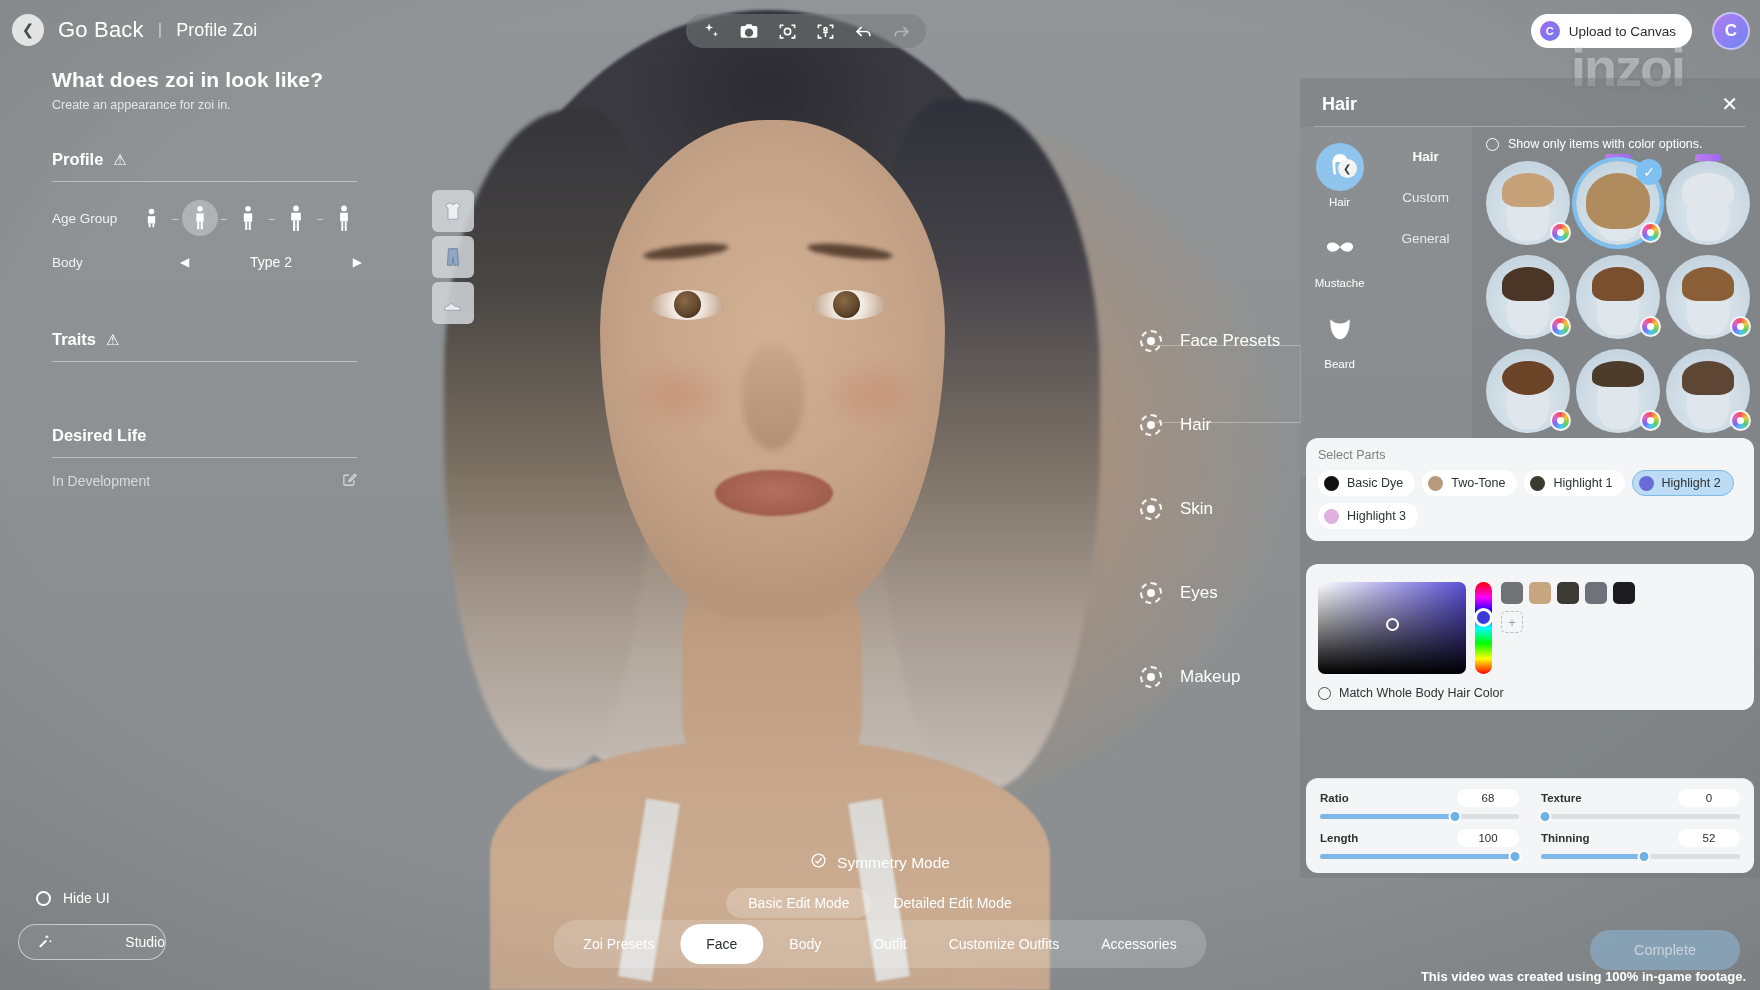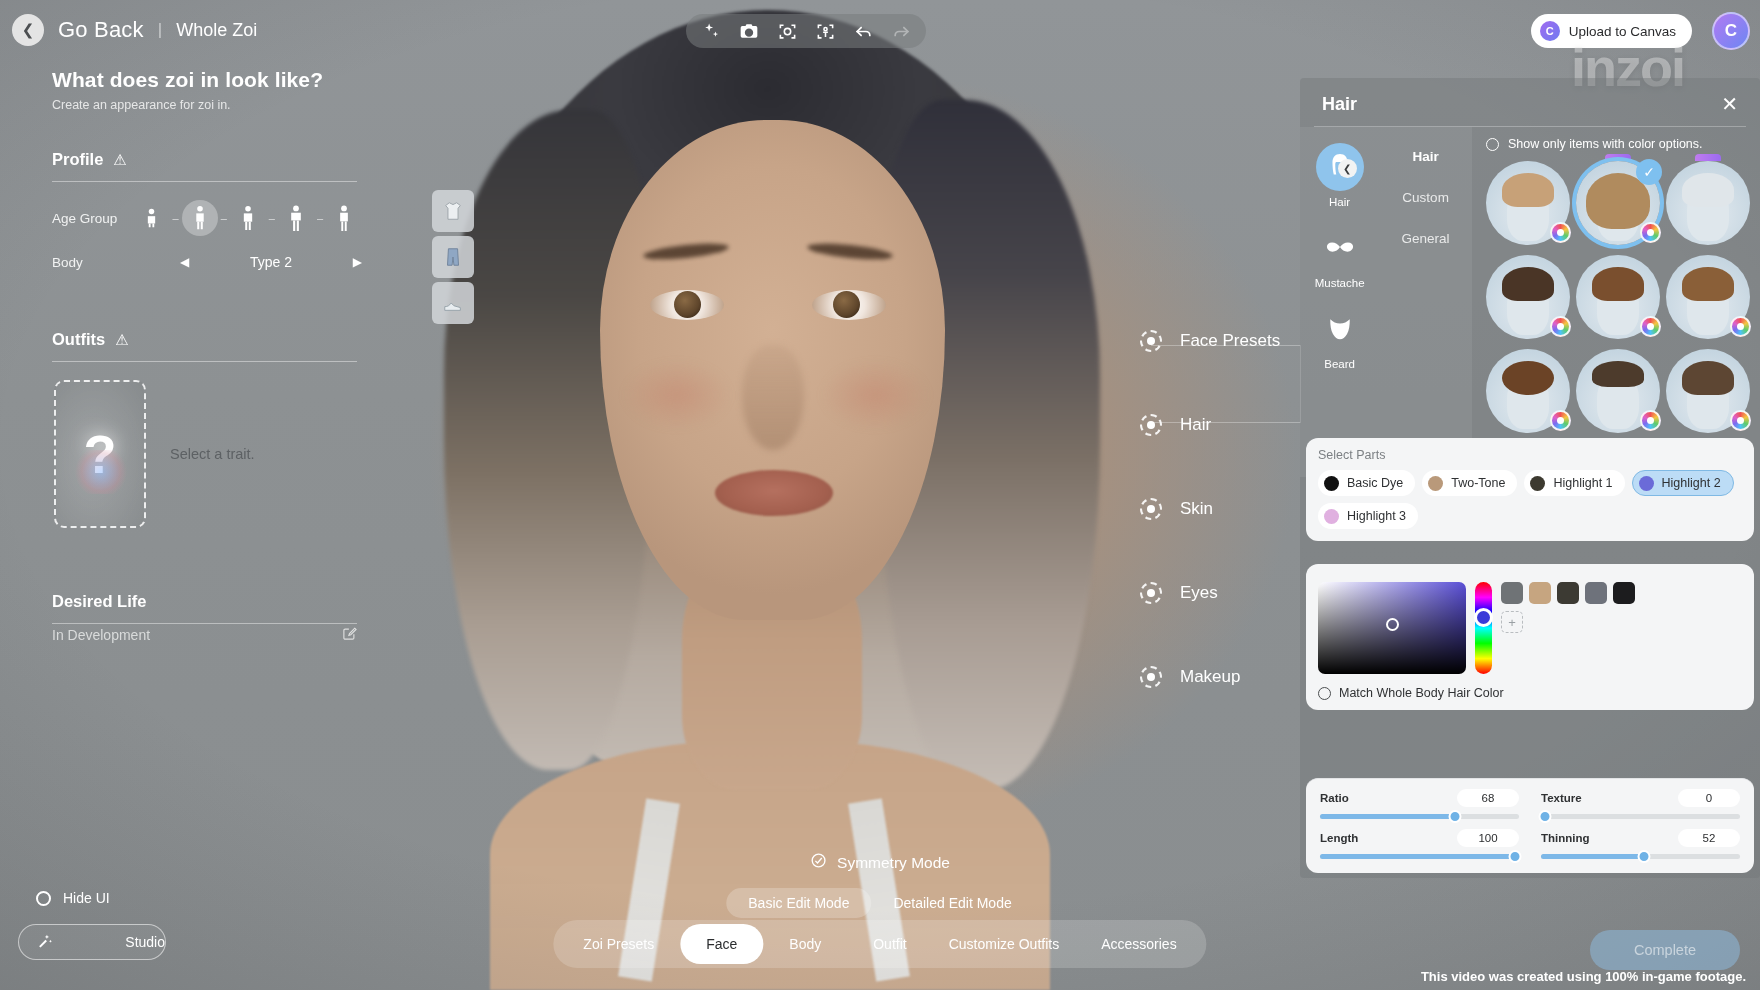--- a/index.html
+++ b/index.html
@@ -167,21 +167,21 @@
     border: 2px dashed rgba(255,255,255,.85);
     background: radial-gradient(ellipse at 42% 56%, rgba(255,255,255,.18), rgba(120,124,126,.30));
     display: flex; align-items: center; justify-content: center;
     position: relative; overflow: hidden;
   }
   .trait-q { color: #fff; font-size: 54px; font-weight: bold; text-shadow: 0 0 18px rgba(255,255,255,.85); }
   .trait-glow { position: absolute; left: 18px; top: 68px; width: 54px; height: 44px;
     background: radial-gradient(circle, rgba(150,190,255,.55), rgba(210,140,160,.28) 55%, rgba(0,0,0,0) 75%); }
   .trait-hint { color: #5d6164; font-size: 14.5px; }
 
-  .dl-val-row { display: flex; align-items: center; justify-content: space-between; margin-left: 52px; margin-top: 2px; width: 305px; }
+  .dl-val-row { display: flex; align-items: center; justify-content: space-between; margin-left: 52px; margin-top: 14px; width: 305px; }
   .dl-val { color: #d9dbdb; font-size: 14px; }
   .dl-edit { color: #dfe0e0; font-size: 15px; }
 
   .hide-ui {
     position: absolute; left: 36px; top: 890px;
     display: flex; align-items: center; gap: 12px; color: #fff; font-size: 14px;
   }
   .radio-o { width: 15px; height: 15px; border-radius: 50%; border: 2px solid #fff; }
   .studio-btn {
     position: absolute; left: 18px; top: 924px;
@@ -459,21 +459,21 @@
   </div>
   <div class="vignette"></div>
 </div>
 
 <div class="go-back-row">
   <div class="circle-btn">
     <span>❮</span>
   </div>
   <span class="go-back-label">Go Back</span>
   <span class="bar-sep">|</span>
-  <span class="create-zoi">Whole Zoi</span>
+  <span class="create-zoi">Profile Zoi</span>
 </div>
 
 <div class="heading-block">
   <div class="heading-title">What does zoi in look like?</div>
   <div class="heading-sub">Create an appearance for zoi in.</div>
 </div>
 
 <div class="toolbar">
   <span class="ticon">
     <svg width="19" height="19" viewBox="0 0 24 24" fill="#fff">
@@ -578,32 +578,25 @@
     <div class="body-ctrl">
       <span class="arrow">◀</span>
       <span class="body-val">Type 2</span>
       <span class="arrow">▶</span>
     </div>
   </div>
 
   <div style="height:60px"></div>
 
   <div class="sect-head">
-    <span class="sect-title">Outfits</span>
+    <span class="sect-title">Traits</span>
     <span class="warn-icon">⚠</span>
   </div>
   <div class="sect-rule"></div>
 
-  <div class="trait-row">
-    <div class="trait-card">
-      <div class="trait-glow"></div>
-      <span class="trait-q">?</span>
-    </div>
-    <span class="trait-hint">Select a trait.</span>
-  </div>
 
   <div style="height:64px"></div>
 
   <div class="sect-head">
     <span class="sect-title">Desired Life</span>
   </div>
   <div class="sect-rule"></div>
 
   <div class="dl-val-row">
     <span class="dl-val">In Development</span>

